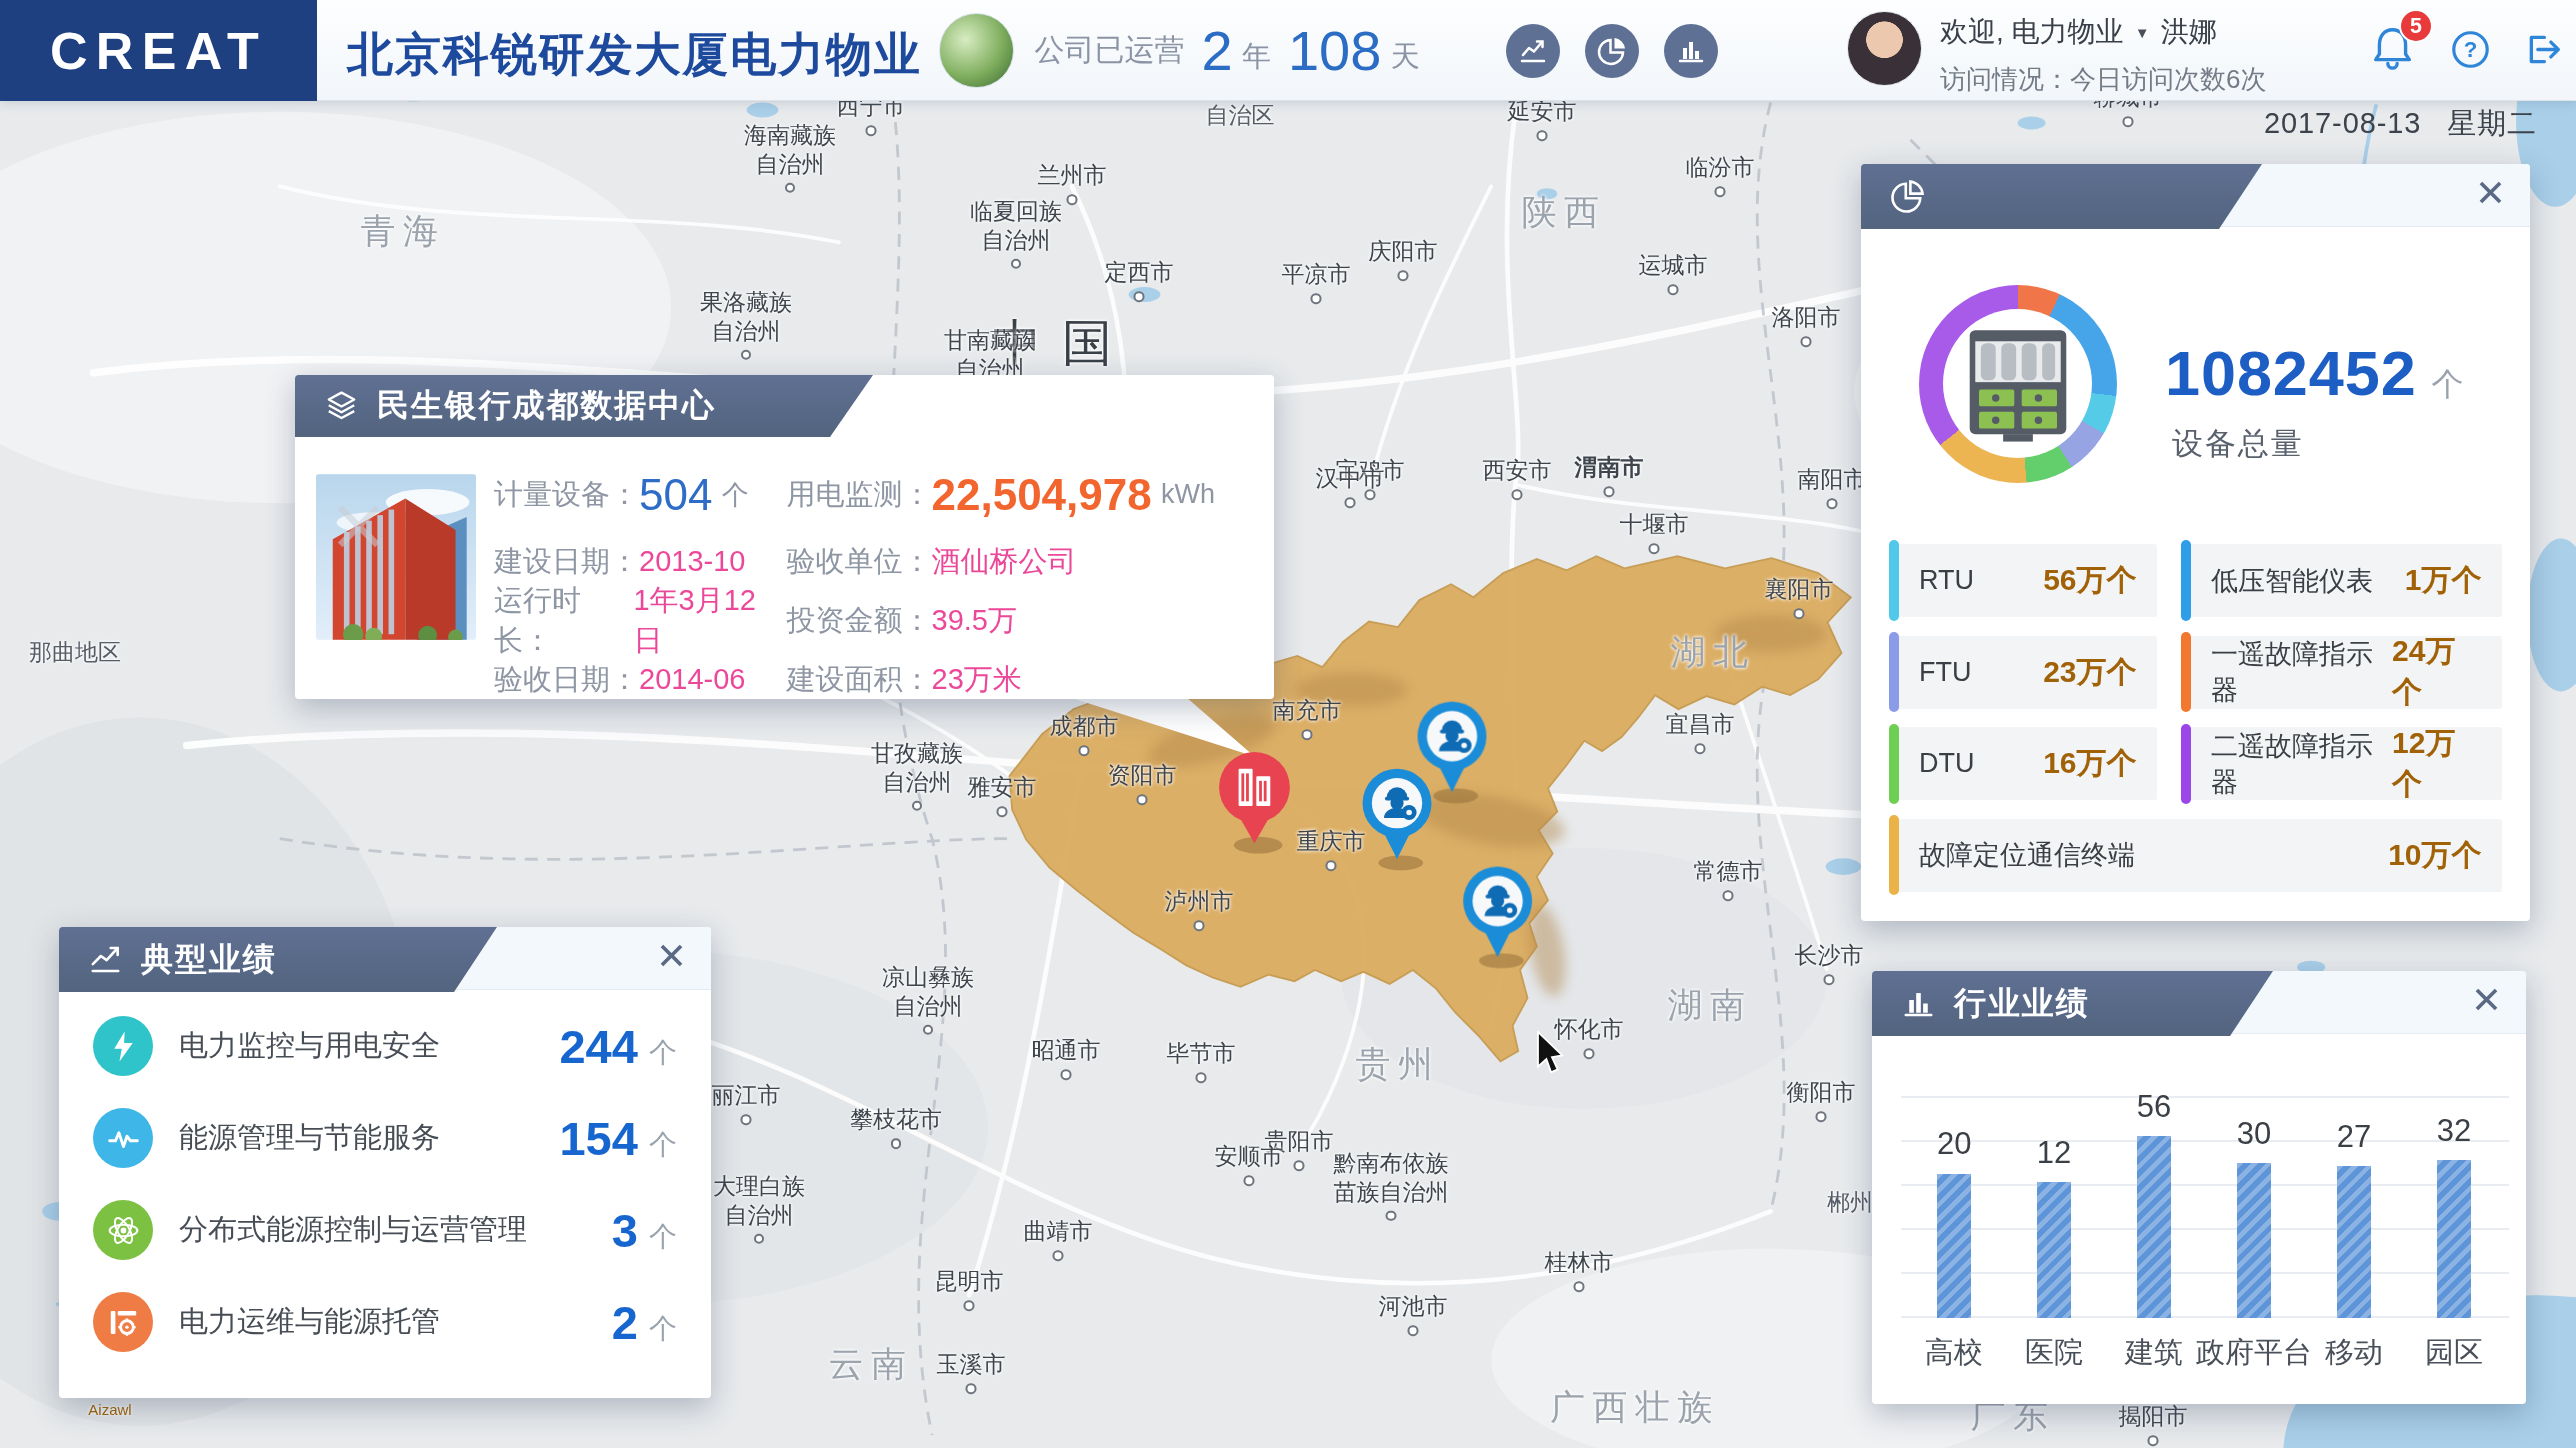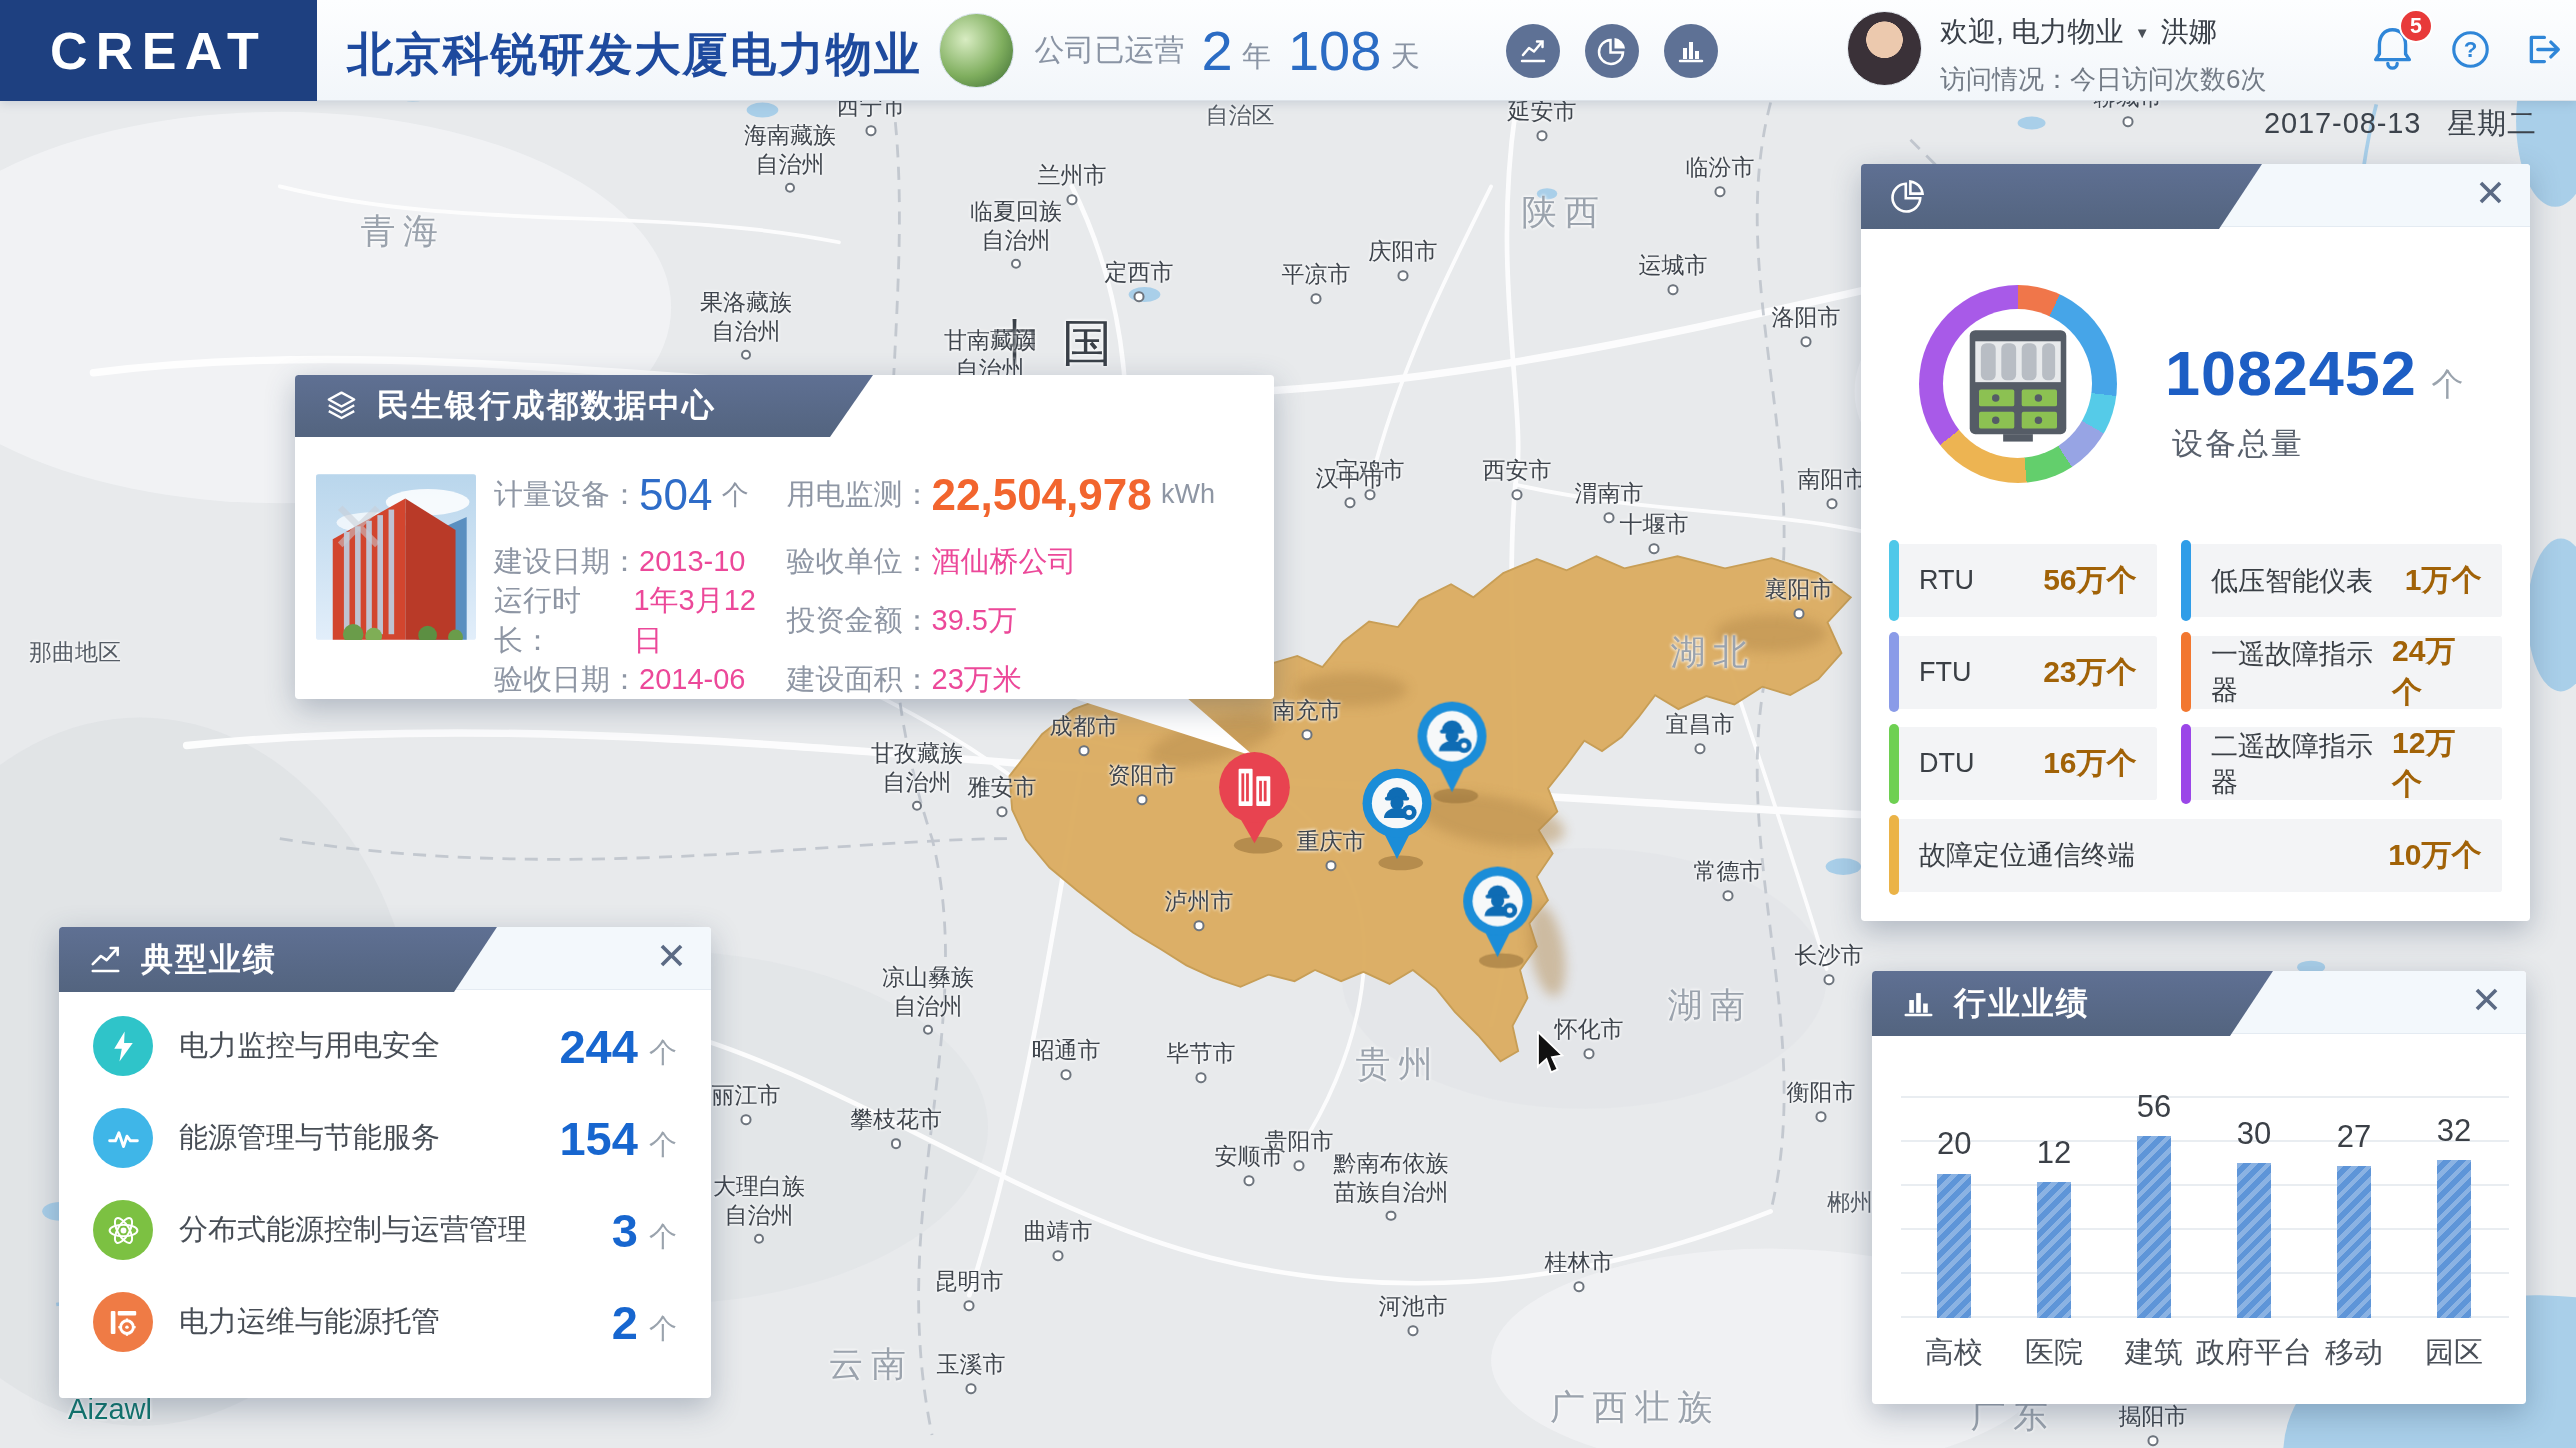--- a/index.html
+++ b/index.html
@@ -5,21 +5,21 @@
   * { margin:0; padding:0; box-sizing:border-box; }
   body { font-family:"Liberation Sans","DejaVu Sans",sans-serif; background:#d8dadd; }
   .stage { position:relative; width:2576px; height:1448px; overflow:hidden; background:#e8eaec; }
 
   
   .map-svg { position:absolute; left:0; top:0; z-index:1; }
   .map-label { position:absolute; transform:translate(-50%,-50%); z-index:2; white-space:pre-line; text-align:center;
                text-shadow:0 0 3.7px #fff,0 0 3.7px #fff; pointer-events:none; }
   .ml-city   { font-size:23px; color:#3f454d; font-weight:500; line-height:1.25; }
   .ml-plain  { font-size:23px; color:#565d66; }
-  .ml-latin  { font-size:29px; color:#0f766e; }
+  .ml-latin  { font-size:15px; color:#a16207; }
   .ml-prov   { font-size:35px; color:#9ba3ad; letter-spacing:7.5px; }
   .ml-country{ font-size:50px; color:#3a4048; letter-spacing:20.5px; font-weight:500; }
   .ml-dot { width:10.3px; height:10.3px; border:2.3px solid #6d747d; background:#fff; border-radius:50%; margin:4.7px auto 0; }
 
   
   .header { position:absolute; left:0; top:0; width:2576px; height:101px; z-index:20;
             background:linear-gradient(180deg,#fdfeff,#f2f6fa); border-bottom:0.9px solid #dde3e9;
             box-shadow:0 2.8px 9.3px rgba(80,100,130,.18); }
   .logo-box { position:absolute; left:0; top:0; width:317px; height:101px; background:#1e4080;
               display:flex; align-items:center; justify-content:center; }
@@ -261,21 +261,21 @@
 自治州<div class="ml-dot"></div></div>
       <div class="map-label ml-city" style="left: 1016px; top: 233px;">临夏回族
 自治州<div class="ml-dot"></div></div>
       <div class="map-label ml-city" style="left: 1072px; top: 183px;">兰州市<div class="ml-dot"></div></div>
       <div class="map-label ml-city" style="left: 1139px; top: 280px;">定西市<div class="ml-dot"></div></div>
       <div class="map-label ml-city" style="left: 1316px; top: 282px;">平凉市<div class="ml-dot"></div></div>
       <div class="map-label ml-city" style="left: 1403px; top: 259px;">庆阳市<div class="ml-dot"></div></div>
       <div class="map-label ml-city" style="left: 1238px; top: 441px;">天水市<div class="ml-dot"></div></div>
       <div class="map-label ml-city" style="left: 1370px; top: 478px;">宝鸡市<div class="ml-dot"></div></div>
       <div class="map-label ml-city" style="left: 1517px; top: 478px;">西安市<div class="ml-dot"></div></div>
-      <div class="map-label ml-city" style="left: 1609px; top: 501px;">渭南市<div class="ml-dot"></div></div>
+      <div class="map-label ml-city" style="left: 1609px; top: 475px; font-weight: bold;">渭南市<div class="ml-dot"></div></div>
       <div class="map-label ml-city" style="left: 1542px; top: 119px;">延安市<div class="ml-dot"></div></div>
       <div class="map-label ml-city" style="left: 1720px; top: 175px;">临汾市<div class="ml-dot"></div></div>
       <div class="map-label ml-city" style="left: 1673px; top: 273px;">运城市<div class="ml-dot"></div></div>
       <div class="map-label ml-city" style="left: 1806px; top: 325px;">洛阳市<div class="ml-dot"></div></div>
       <div class="map-label ml-city" style="left: 1832px; top: 487px;">南阳市<div class="ml-dot"></div></div>
       <div class="map-label ml-city" style="left: 1654px; top: 532px;">十堰市<div class="ml-dot"></div></div>
       <div class="map-label ml-city" style="left: 1799px; top: 597px;">襄阳市<div class="ml-dot"></div></div>
       <div class="map-label ml-city" style="left: 1350px; top: 486px;">汉中市<div class="ml-dot"></div></div>
       <div class="map-label ml-plain" style="left: 1240px; top: 115px;">自治区</div>
       <div class="map-label ml-city" style="left: 2128px; top: 105px;">聊城市<div class="ml-dot"></div></div>

